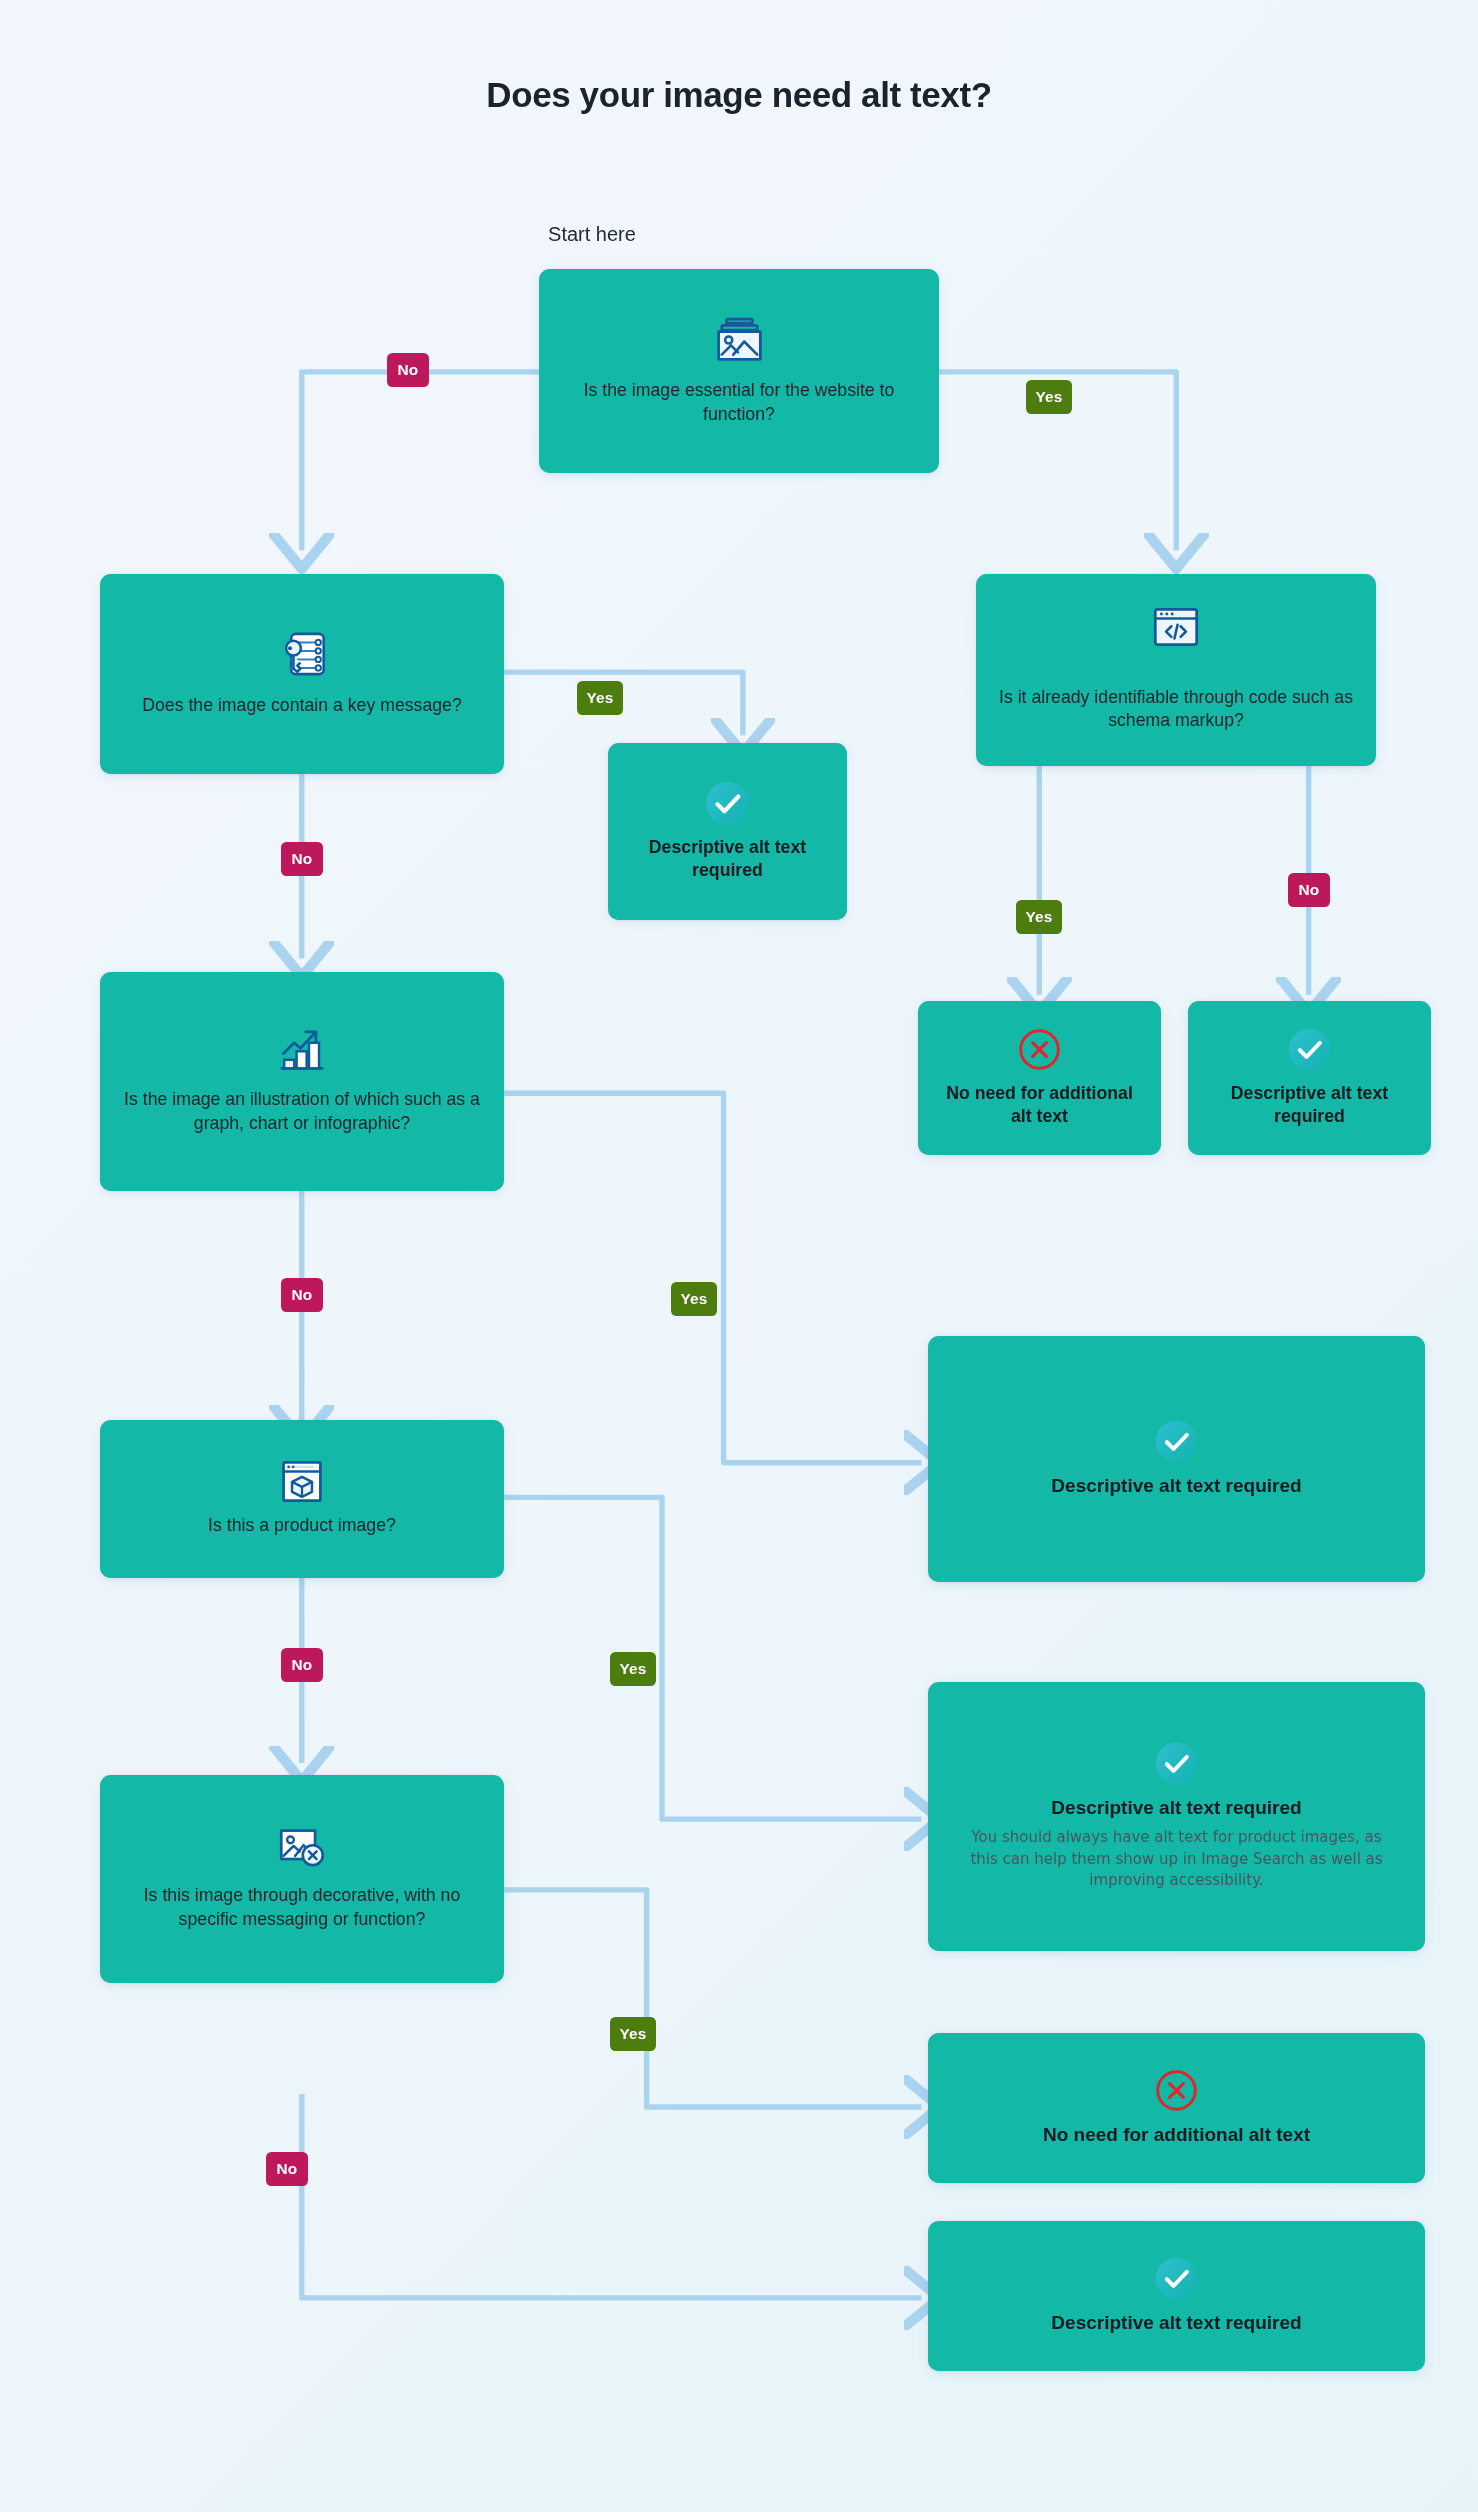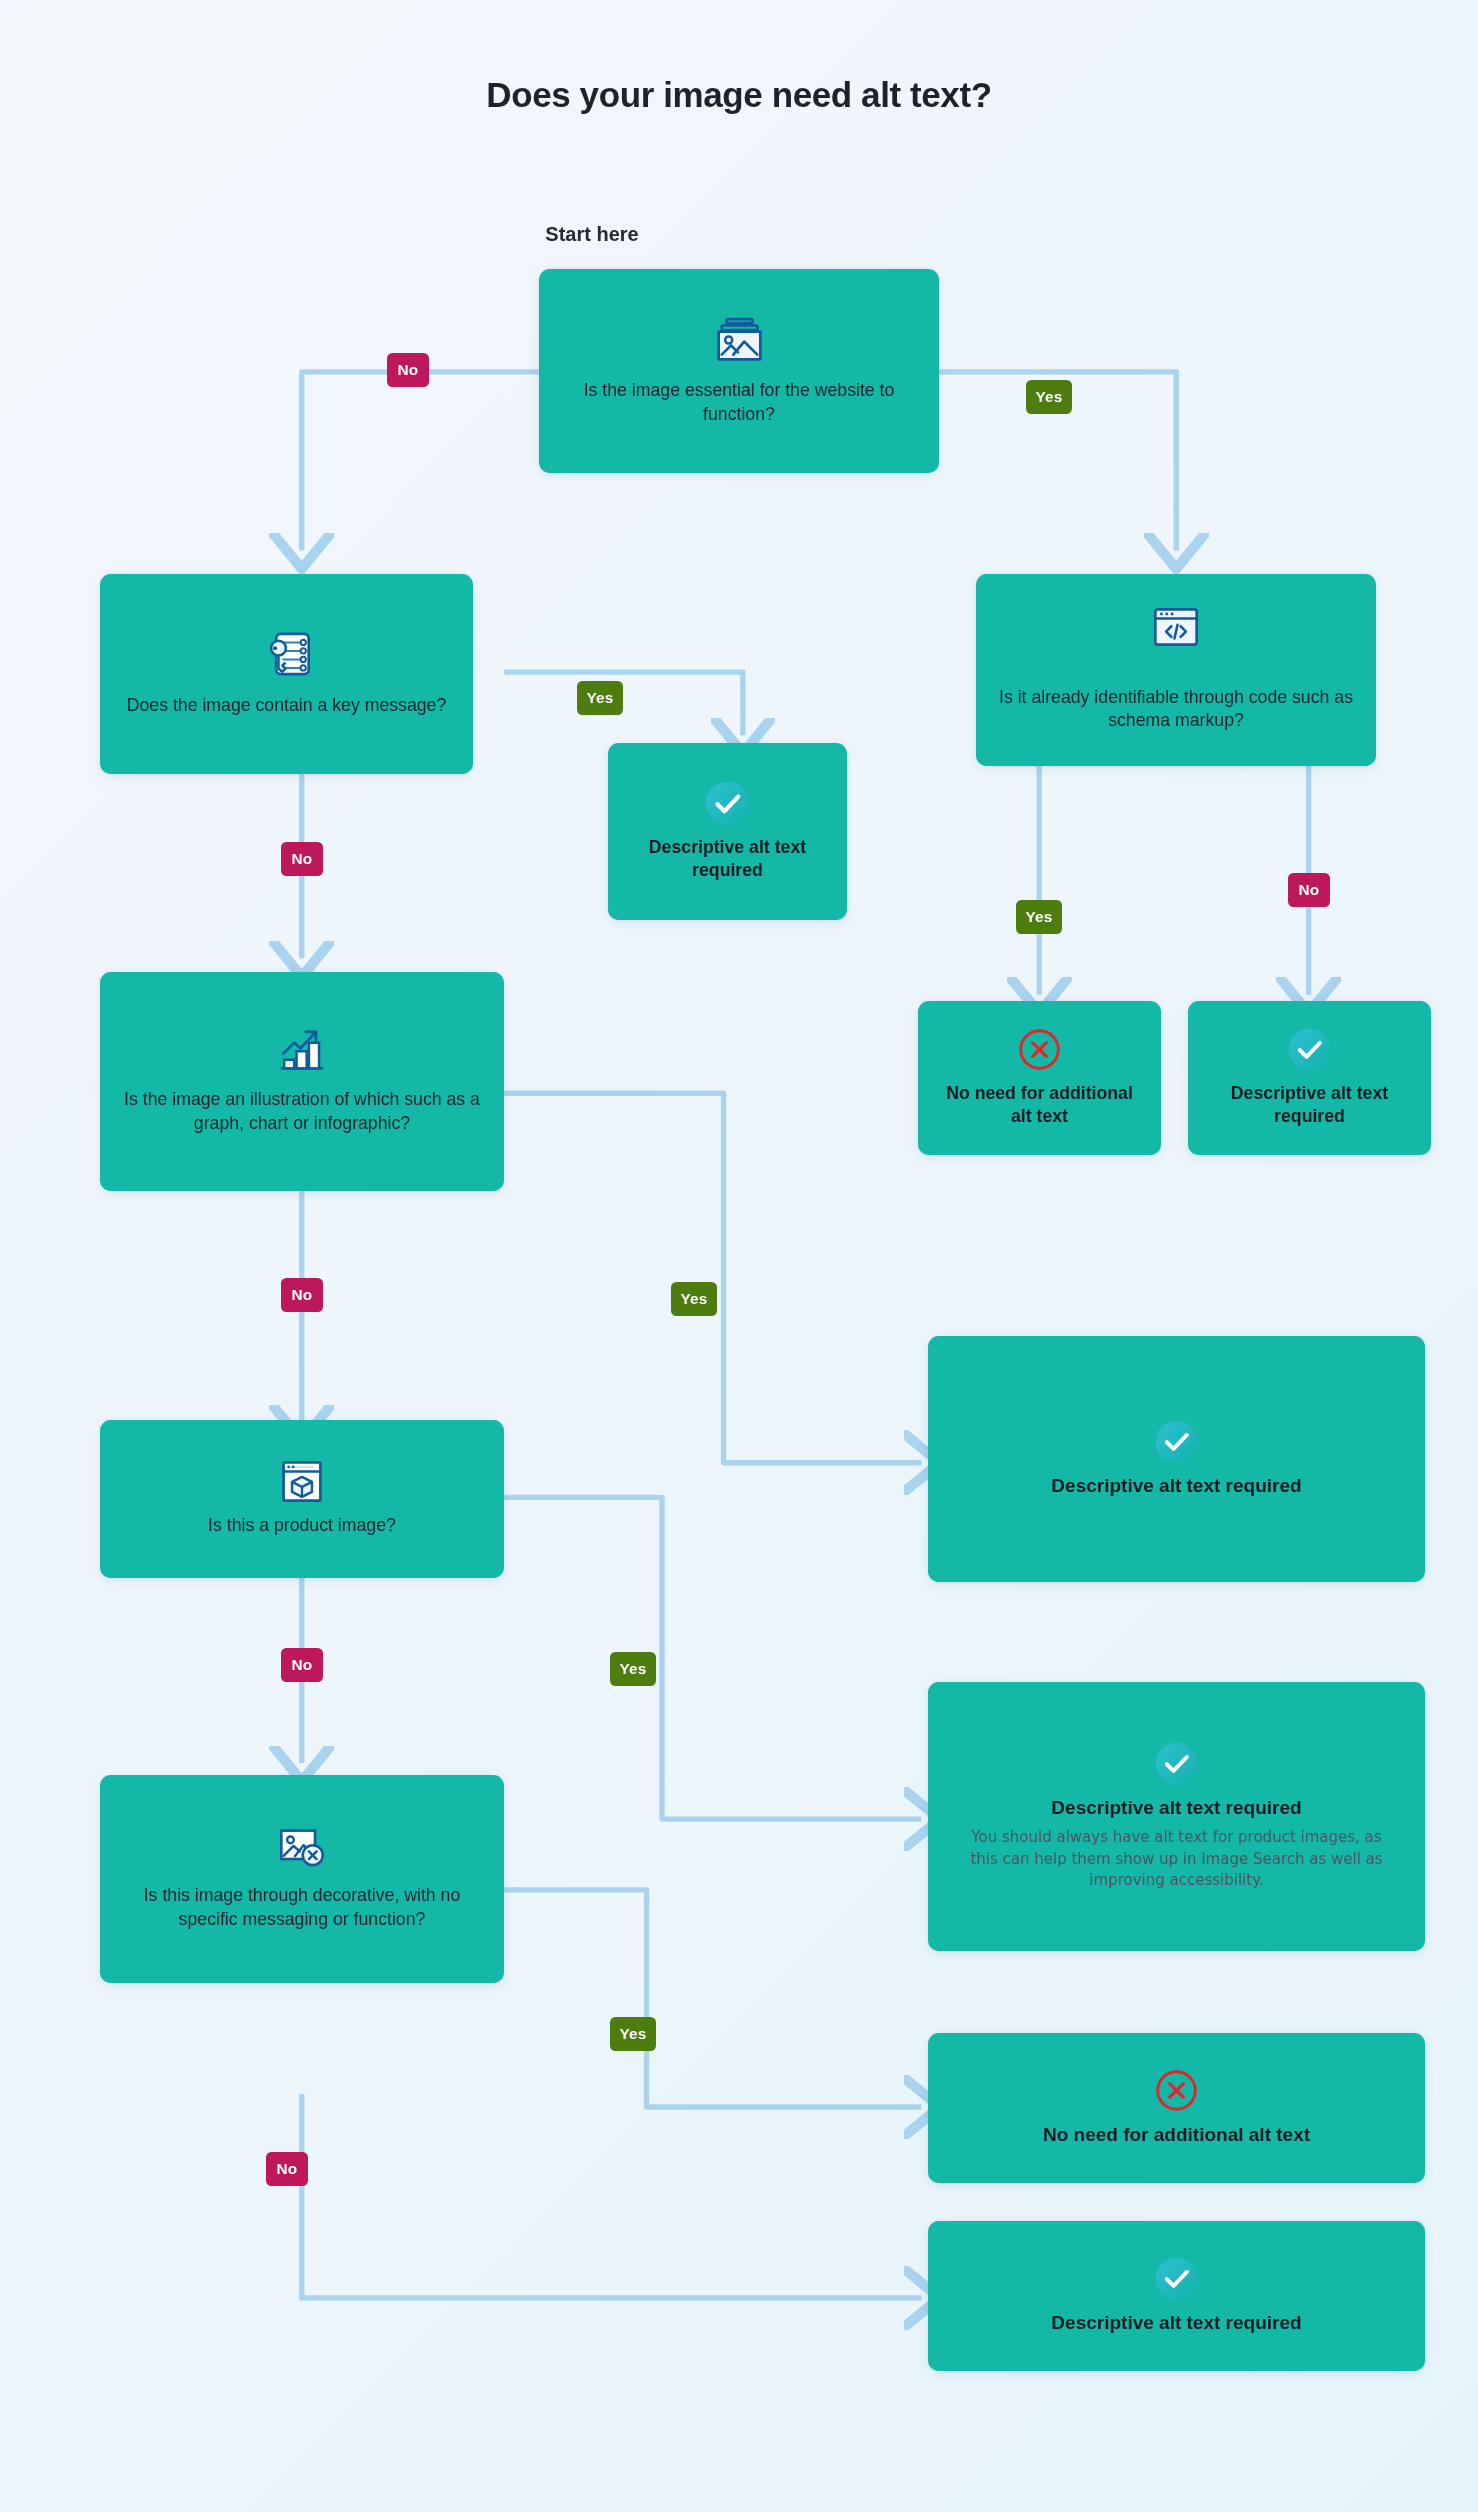--- a/index.html
+++ b/index.html
@@ -17,21 +17,21 @@
   #wires { position: absolute; left: 0; top: 0; width: 1478px; height: 2512px; }
 
   
   .page-title {
     position: absolute; left: 0; top: 75px; width: 1478px;
     text-align: center; font-size: 35px; font-weight: 700;
     letter-spacing: -0.4px; color: #1d232c;
   }
   .start-here {
     position: absolute; left: 0; top: 223px; width: 1184px;
-    text-align: center; font-size: 20px; color: #252b33; font-weight: 700;
+    text-align: center; font-size: 20px; color: #252b33; font-weight: 400;
   }
 
   
   .card {
     position: absolute;
     background: #14b8a6;
     border-radius: 10.8px;
     box-shadow: 0 2.3px 10.8px rgba(86,130,170,0.13), 0 0.8px 2.3px rgba(86,130,170,0.10);
     display: flex; flex-direction: column; align-items: center;
     justify-content: center;
@@ -117,21 +117,21 @@
         <path d="M10,50 L22,38 L31,47" fill="none" stroke="#125a9c" stroke-width="3.4" stroke-linecap="round" stroke-linejoin="round"></path>
         <path d="M25,50 L39,33 L56,50" fill="none" stroke="#125a9c" stroke-width="3.4" stroke-linecap="round" stroke-linejoin="round"></path>
       </svg>
     </span>
     <div class="q-text">Is the image essential for the website to function?</div>
   </div>
 
   <div class="badge no" style="left:387px; top:353px; width:42px; height:34px;">No</div>
   <div class="badge yes" style="left:1026px; top:353px; width:46px; height:34px;">Yes</div>
 
-  <div class="card" style="left:100px; top:574px; width:373px; height:200px;">
+  <div class="card" style="left:100px; top:574px; width:404px; height:200px;">
     <span class="icon-wrap">
       <svg width="48" height="48" viewBox="0 0 62 62">
         <rect x="17" y="5" width="42" height="52" rx="6" fill="#ffffff" stroke="#125a9c" stroke-width="3.4"></rect>
         <path d="M17,16 h34 M17,27 h34 M17,38 h34 M17,49 h34" stroke="#2f7fc4" stroke-width="2.6" stroke-linecap="round"></path>
         <circle cx="52" cy="16" r="3.4" fill="#fff" stroke="#125a9c" stroke-width="2.6"></circle>
         <circle cx="52" cy="27" r="3.4" fill="#fff" stroke="#125a9c" stroke-width="2.6"></circle>
         <circle cx="52" cy="38" r="3.4" fill="#fff" stroke="#125a9c" stroke-width="2.6"></circle>
         <circle cx="52" cy="49" r="3.4" fill="#fff" stroke="#125a9c" stroke-width="2.6"></circle>
         <path d="M20,14 a9.5,9.5 0 1,0 0,19 a9.5,9.5 0 1,0 0,-19 M20,33 v17 l5,4 l4,-4 l-4,-4 l4,-4" fill="#e8f3fc" stroke="#125a9c" stroke-width="3.2" stroke-linejoin="round"></path>
         <circle cx="15.5" cy="23.5" r="2.6" fill="#125a9c"></circle>

